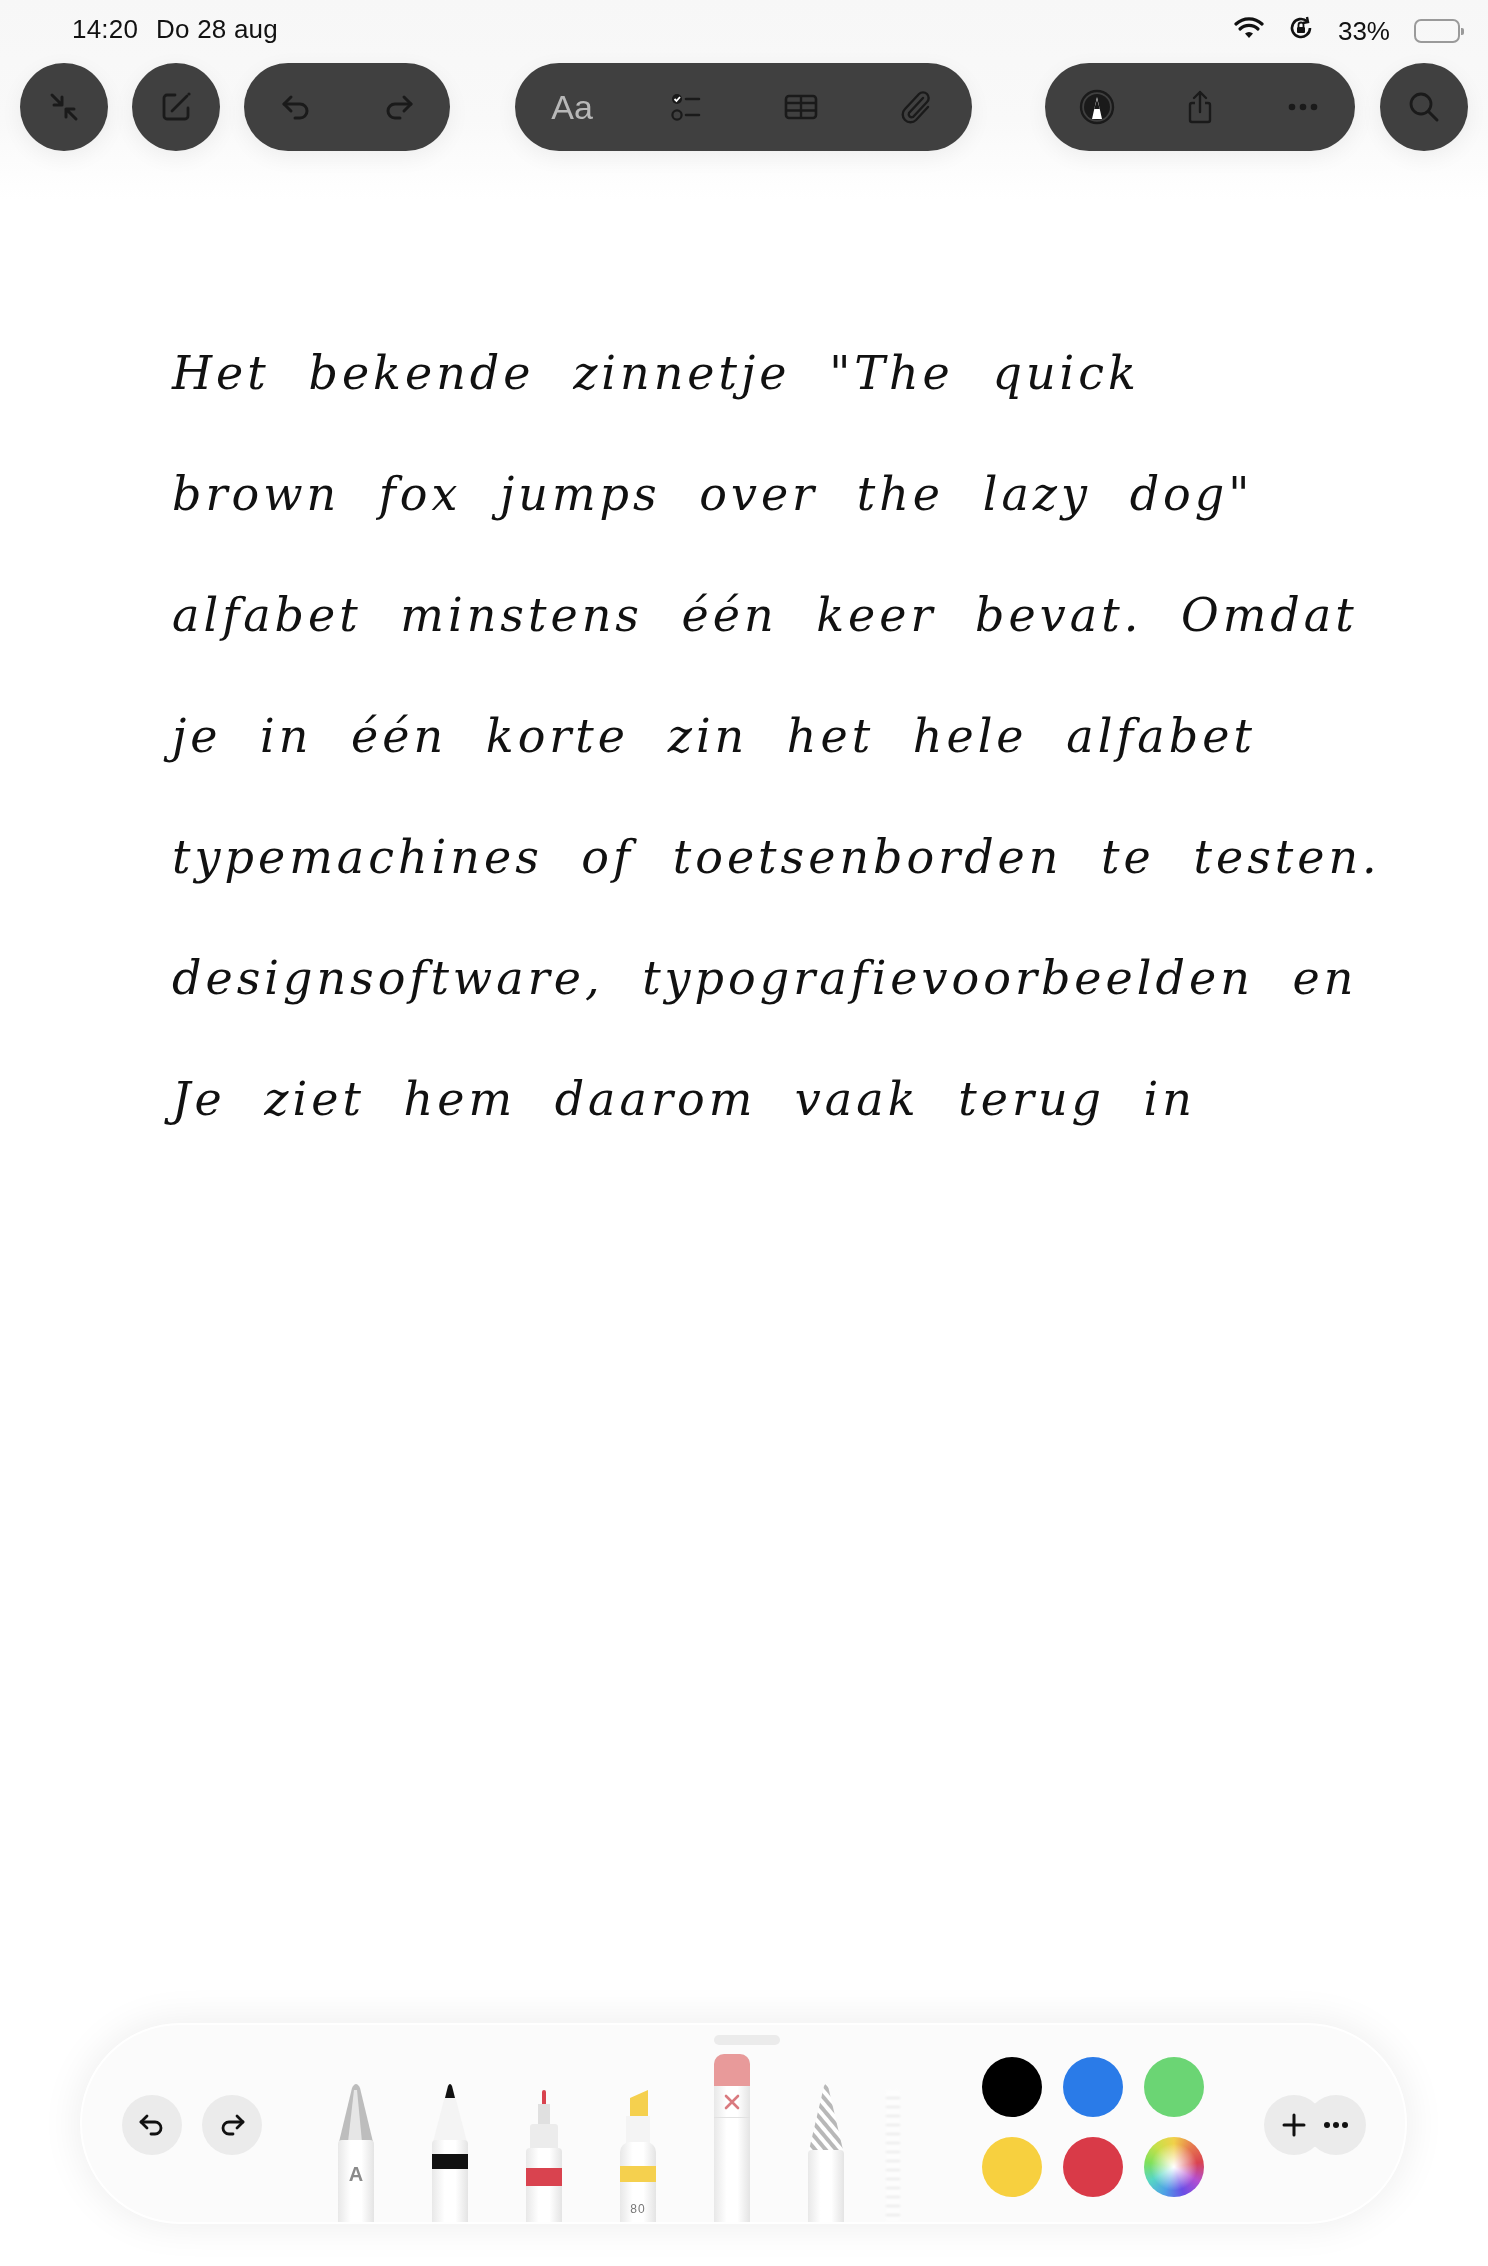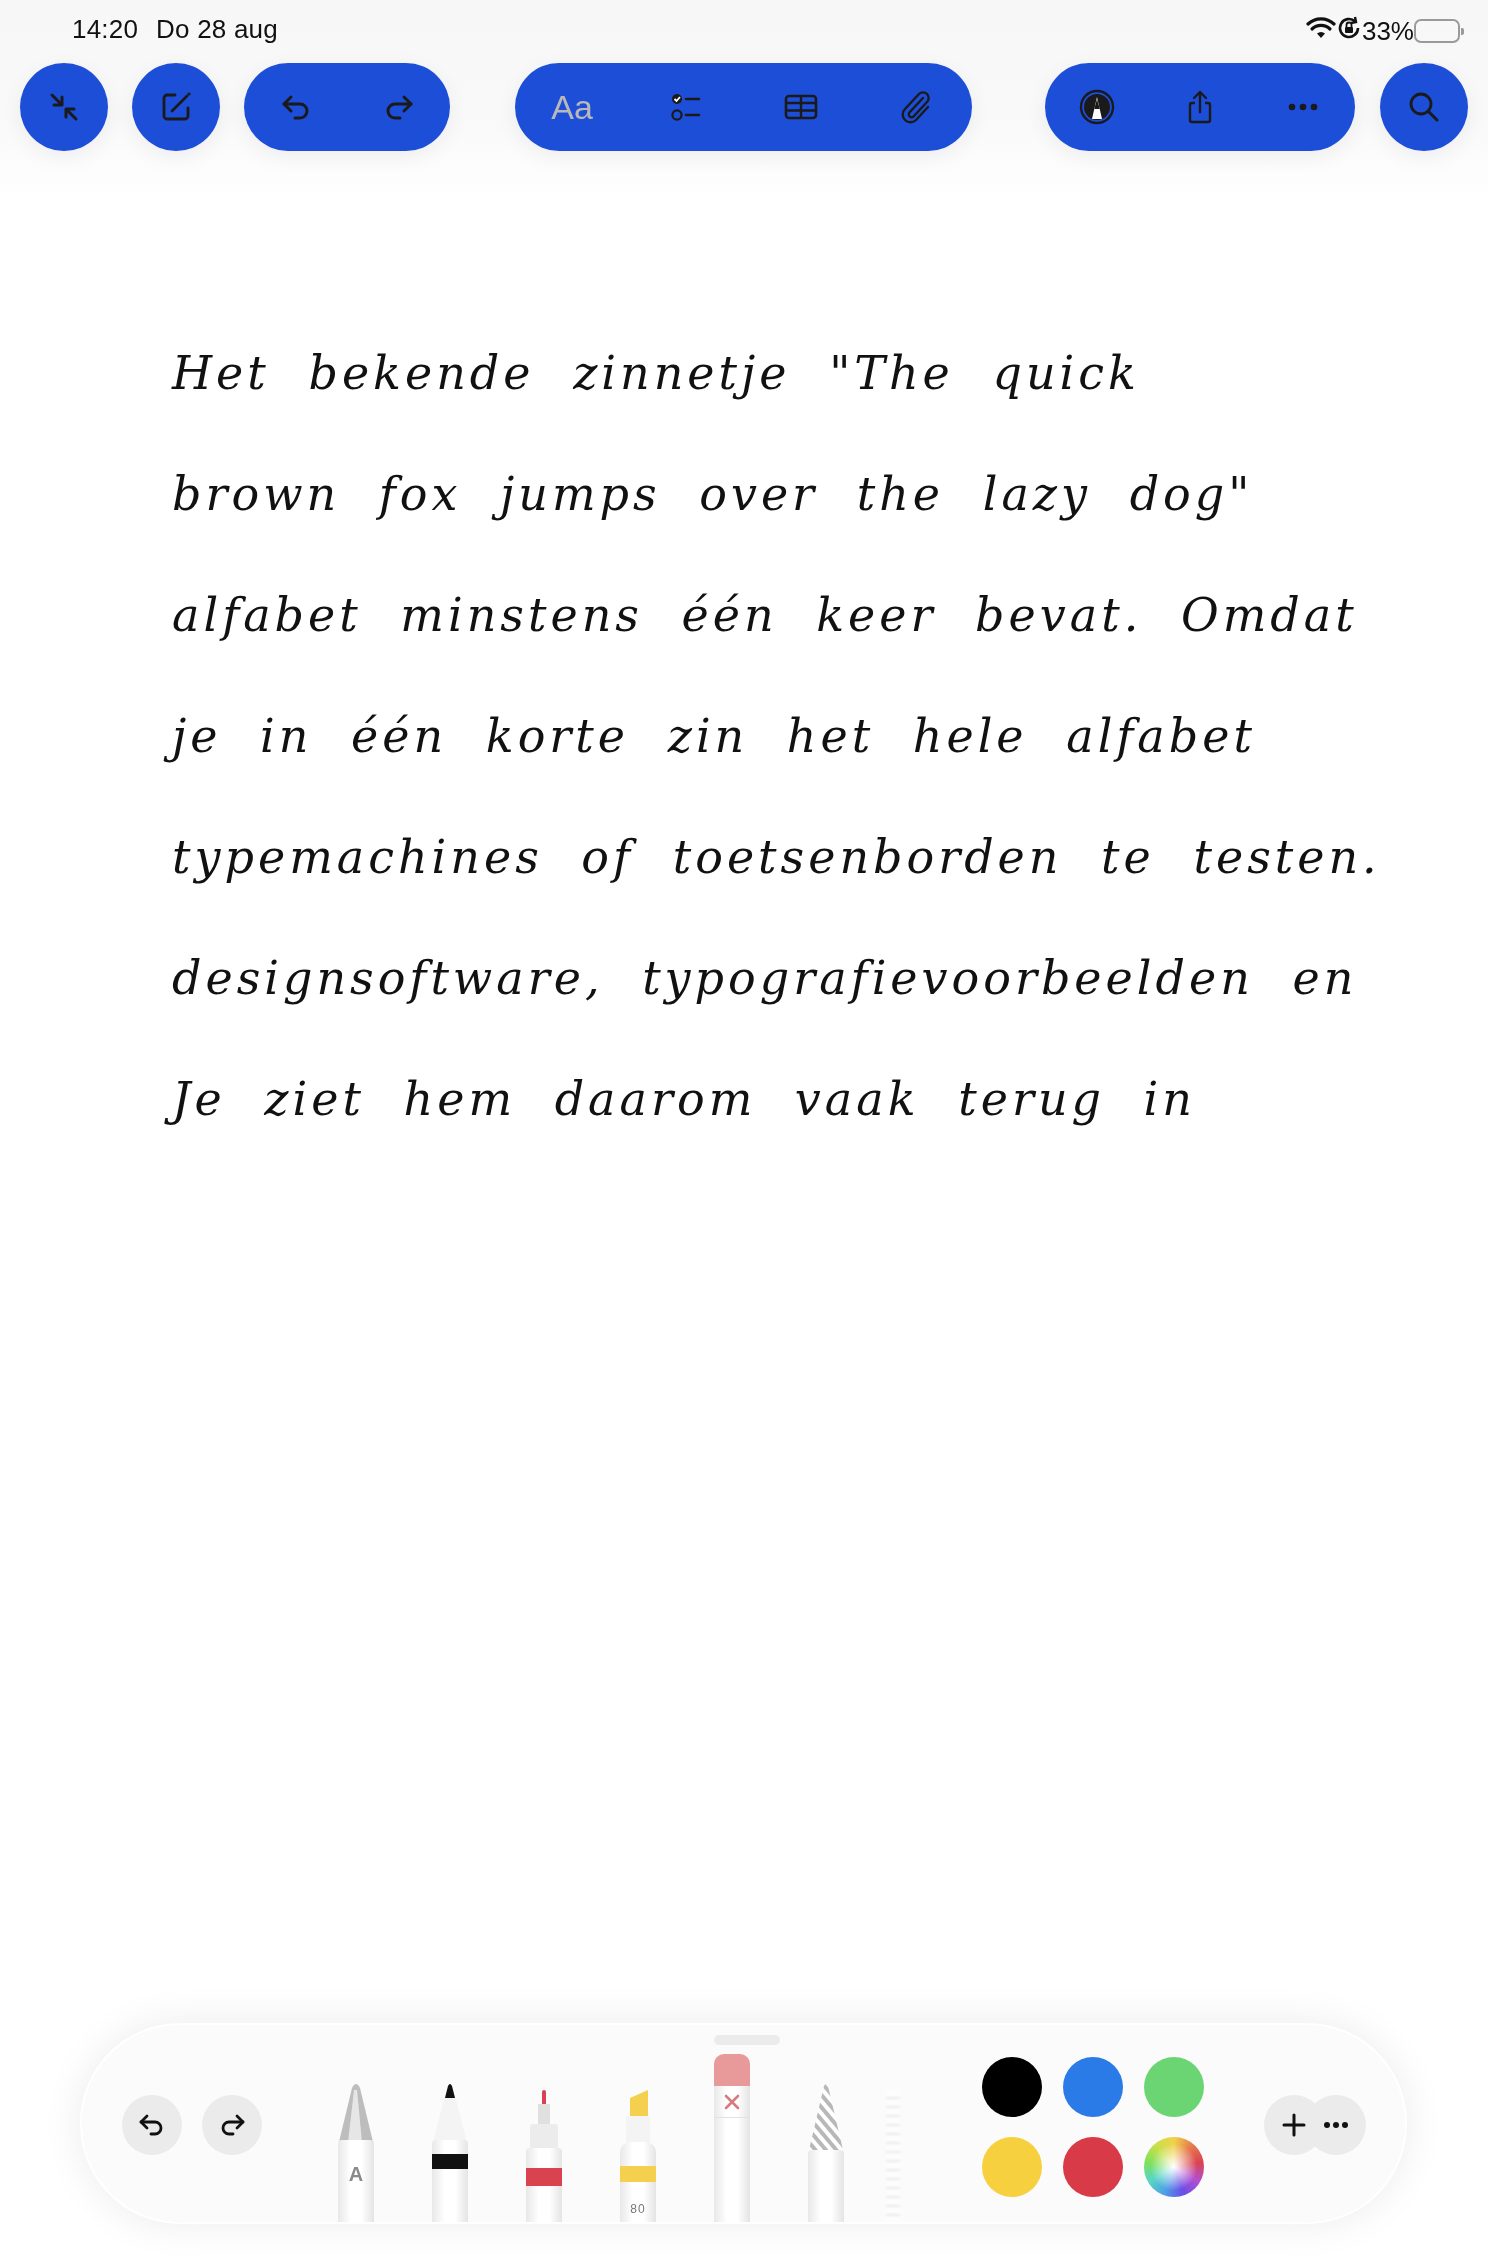--- a/index.html
+++ b/index.html
@@ -6,27 +6,27 @@
   html, body { width: 1488px; height: 2266px; background: #ffffff; overflow: hidden; }
   body { position: relative; font-family: "Liberation Sans", "DejaVu Sans", sans-serif; color: #111; }
 
   
   .top-fade { position: absolute; left: 0; top: 0; width: 1488px; height: 200px;
     background: linear-gradient(#f7f7f7 0%, #f9f9f9 60%, rgba(255,255,255,0) 100%); }
 
   
   .status-left { position: absolute; left: 32px; top: 14px; font-size: 26px; color: #111; letter-spacing: 0.2px; margin-left: 40px; }
   .status-left span + span { margin-left: 18px; }
-  .status-right { position: absolute; right: 28px; top: 14px; height: 34px; display: flex; align-items: center; gap: 0; font-size: 26px; color: #111; }
+  .status-right { position: absolute; right: 28px; top: 14px; height: 34px; display: flex; align-items: center; gap: 24px; font-size: 26px; color: #111; }
   .battery { width: 46px; height: 24px; border: 2px solid #9a9a9a; border-radius: 7px; position: relative; padding: 2px; }
   .battery .fill { width: 13px; height: 100%; background: #000; border-radius: 4px; }
   .battery::after { content: ""; position: absolute; right: -6px; top: 7px; width: 3px; height: 7px; background: #9a9a9a; border-radius: 0 2px 2px 0; }
 
   
-  .tb { position: absolute; top: 63px; height: 88px; background: #1d4ed8; border-radius: 44px;
+  .tb { position: absolute; top: 63px; height: 88px; background: #404040; border-radius: 44px;
     box-shadow: 0 6px 22px rgba(0,0,0,0.06); display: flex; align-items: center; justify-content: space-around; }
   .tb.circle { width: 88px; }
   .tb-btn { width: 60px; height: 60px; display: flex; align-items: center; justify-content: center; cursor: pointer; }
   .tb-btn svg { width: 36px; height: 36px; }
   .aa { font-size: 34px; color: #b8b8b8; font-family: "Liberation Sans", sans-serif; }
 
   
   .note { position: absolute; left: 172px; top: 330px; width: 1100px; }
   .hw-line { height: 121px; font-family: "DejaVu Serif", serif; font-style: italic; font-size: 46px; color: #111;
     letter-spacing: 4px; word-spacing: 20px; line-height: 86px; white-space: nowrap; }

